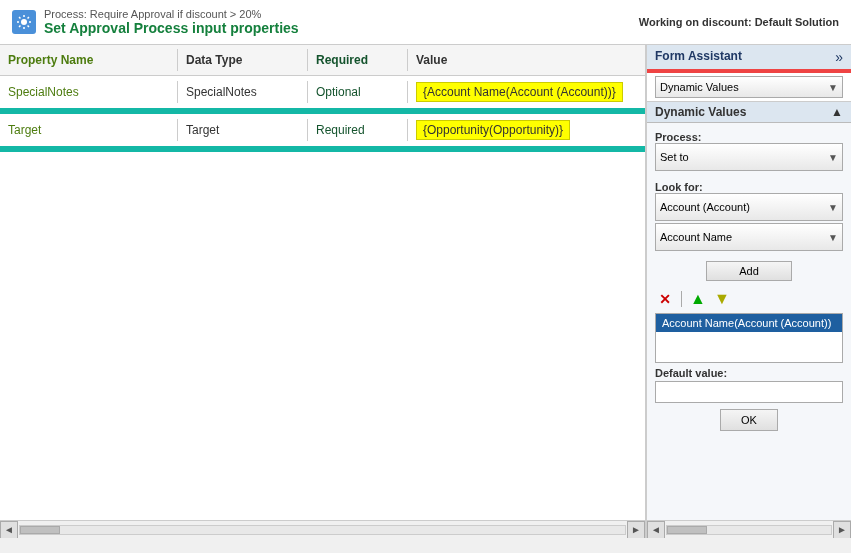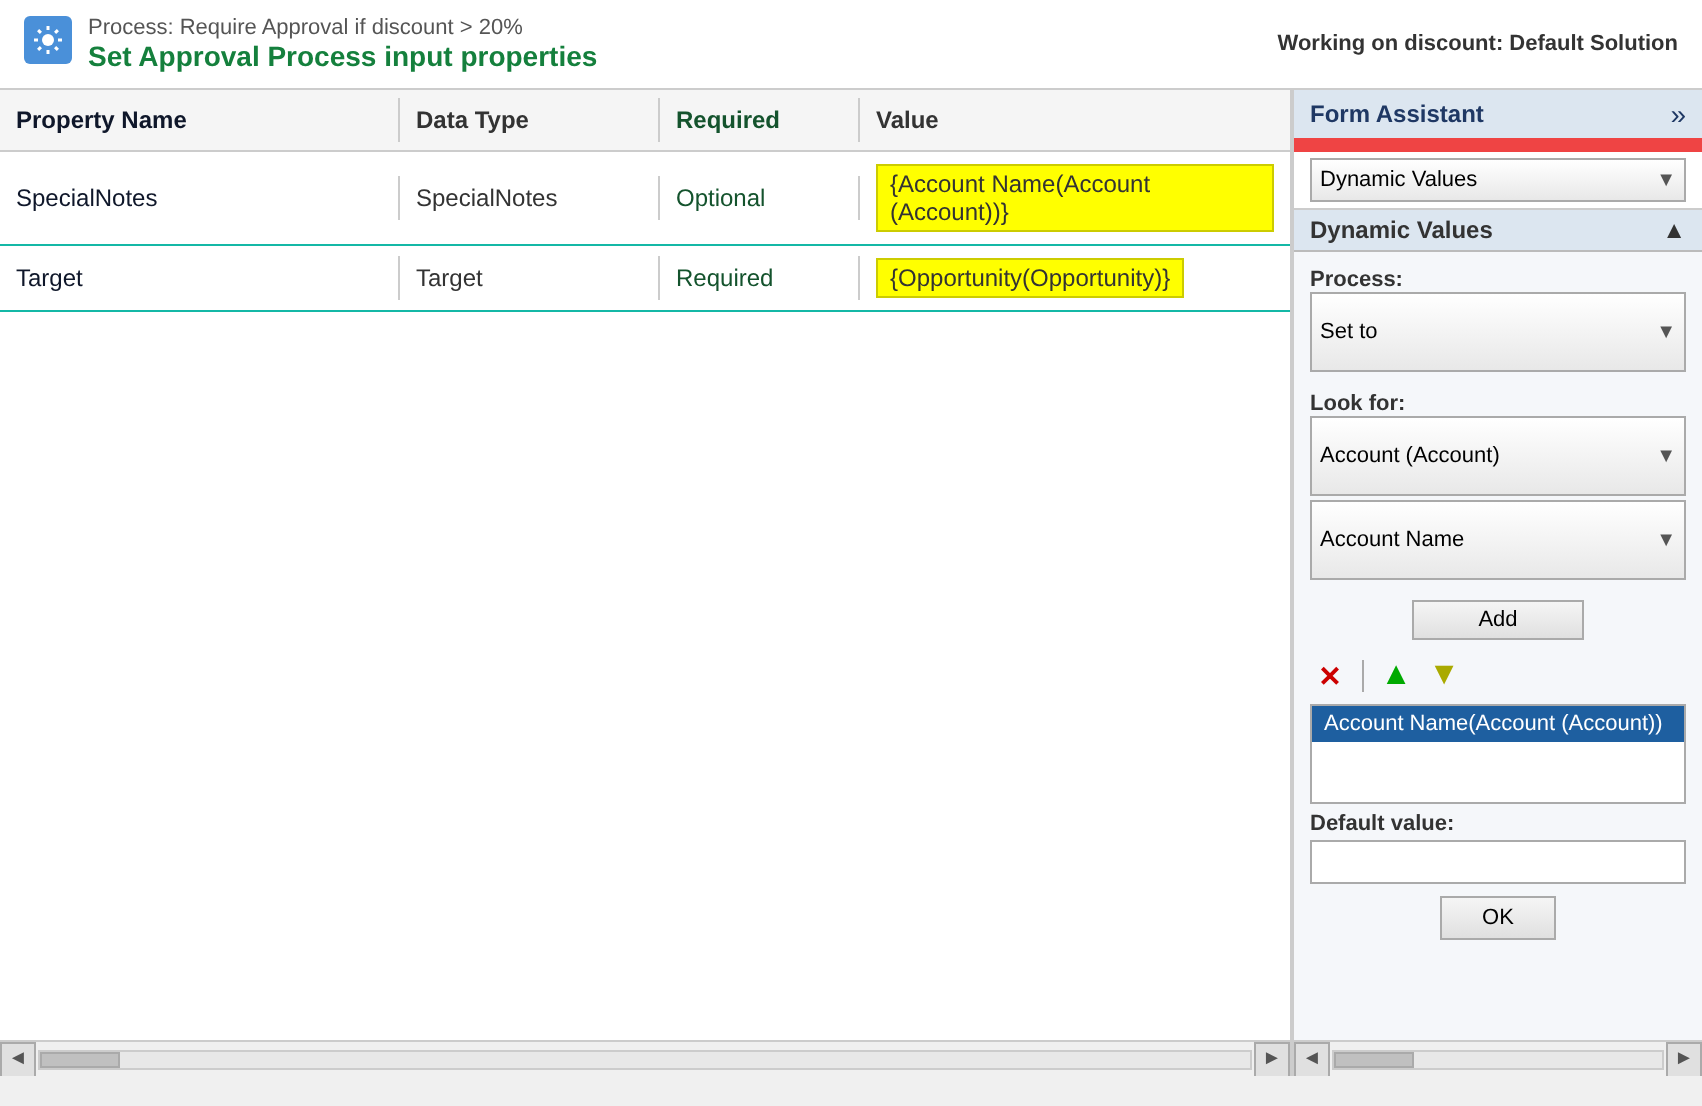--- a/index.html
+++ b/index.html
@@ -6,21 +6,21 @@
     body { background: #f0f0f0; width: 851px; height: 553px; overflow: hidden; position: relative; }
 
     .top-bar {
       background: #fff;
       padding: 8px 12px;
       display: flex;
       align-items: center;
       border-bottom: 1px solid #ccc;
       justify-content: space-between;
     }
-    .top-bar-left { display: flex; gap: 8px; }
+    .top-bar-left { display: flex; align-items: center; gap: 8px; }
     .gear-icon {
       width: 24px; height: 24px;
       background: #4a90d9;
       border-radius: 3px;
       display: flex; align-items: center; justify-content: center;
       color: white; font-size: 14px;
     }
     .process-title { font-size: 11px; color: #555; display: block; }
     .page-title { font-size: 14px; font-weight: bold; color: #15803d; }
     .working-on { font-size: 11px; color: #333; font-weight: bold; }
@@ -38,28 +38,28 @@
       flex-direction: column;
       overflow: hidden;
     }
 
     .table-header {
       display: flex;
       background: #f5f5f5;
       border-bottom: 1px solid #ccc;
       padding: 4px 0;
     }
-    .col-property { width: 200px; padding: 4px 8px; font-weight: bold; color: #0f172a; border-right: 1px solid #ccc; }
+    .col-property { width: 178px; padding: 4px 8px; font-weight: bold; color: #4d7c0f; border-right: 1px solid #ccc; }
     .col-datatype { width: 130px; padding: 4px 8px; font-weight: bold; color: #333; border-right: 1px solid #ccc; }
     .col-required { width: 100px; padding: 4px 8px; font-weight: bold; color: #14532d; border-right: 1px solid #ccc; }
     .col-value { flex: 1; padding: 4px 8px; font-weight: bold; color: #333; }
 
     .table-row {
       display: flex;
-      border-bottom: 1px solid #14b8a6;
+      border-bottom: 6px solid #14b8a6;
       align-items: center;
       justify-content: center;
     }
     .table-row .col-property { font-weight: normal; }
     .table-row .col-datatype { font-weight: normal; }
     .table-row .col-required { font-weight: normal; }
     .table-row .col-value { font-weight: normal; padding: 6px 8px; }
 
     .value-tag {
       background: #ffff00;
@@ -101,24 +101,24 @@
       width: 205px;
       background: #f5f7fa;
       border-left: 1px solid #ccc;
       display: flex;
       flex-direction: column;
       overflow: hidden;
     }
 
     .form-assistant-header {
       display: flex;
-      align-items: center;
+      align-items: flex-start;
       justify-content: space-between;
       background: #dce6f0;
-      border-bottom: 7px solid #ef4444;
+      border-bottom: 4px solid #ef4444;
       padding: 4px 8px;
     }
     .form-assistant-title { font-weight: bold; color: #1f3864; font-size: 12px; }
     .expand-icon { color: #1f3864; font-size: 14px; cursor: pointer; }
 
     .dynamic-values-row {
       display: flex;
       align-items: center;
       border-bottom: 1px solid #ccc;
       background: #fff;
@@ -148,21 +148,21 @@
     .dv-section-label { font-weight: bold; color: #333; font-size: 12px; }
     .collapse-icon { cursor: pointer; font-size: 12px; color: #333; }
 
     .form-body { padding: 4px 8px; display: flex; flex-direction: column; gap: 4px; }
 
     .field-label { font-size: 11px; font-weight: bold; color: #333; margin-top: 4px; }
     .field-row { margin-bottom: 2px; }
 
     .input-select {
       width: 100%;
-      height: 40px;
+      height: 28px;
       border: 1px solid #aaa;
       background: linear-gradient(to bottom, #fff, #e8e8e8);
       display: flex;
       align-items: center;
       padding: 0 4px;
       cursor: pointer;
     }
     .input-select-text { flex: 1; font-size: 11px; }
 
     .add-button {

